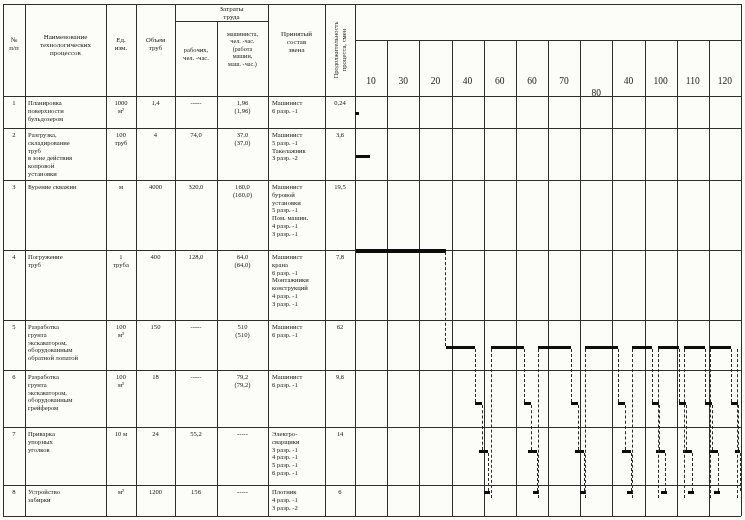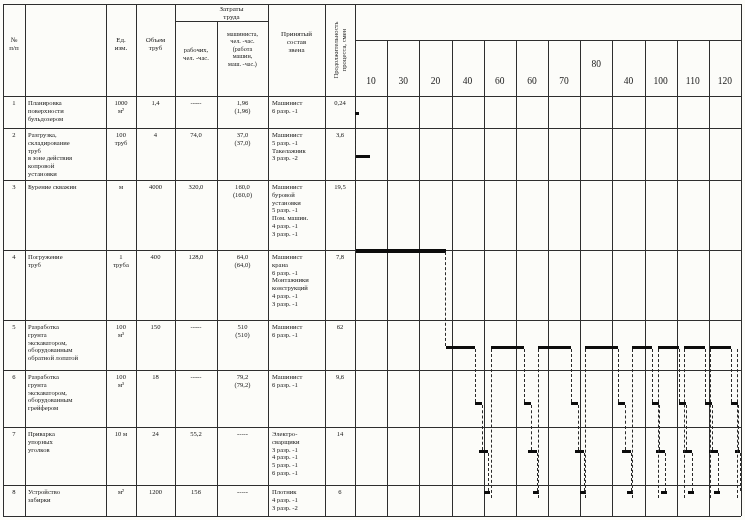--- a/index.html
+++ b/index.html
@@ -21,20 +21,23 @@
         transform:rotate(-90deg);display:flex;align-items:center;justify-content:center;
         text-align:center;white-space:pre-line;font-size:6.6px;line-height:8px;}
 </style>
 </head>
 <body>
 
 <div id="page">
 
   <div class="cell c hdr" style="left:3px;top:36px;width:22px;">№
 п/п</div>
+  <div class="cell c hdr" style="left:25px;top:33px;width:81px;">Наименование
+технологических
+процессов</div>
   <div class="cell c hdr" style="left:106px;top:36px;width:30px;">Ед.
 изм.</div>
   <div class="cell c hdr" style="left:136px;top:36px;width:39px;">Объем
 труб</div>
   <div class="cell c hdr" style="left:185px;top:5px;width:93px;">Затраты
 труда</div>
   <div class="cell c" style="left:175px;top:46px;width:42px;">рабочих,
 чел. -час.</div>
   <div class="cell c" style="left:217px;top:30px;width:51px;font-size:6.2px;line-height:7.4px;">машиниста,
 чел. -час.
@@ -85,21 +88,21 @@
       <div class="hline" style="left: 3px; top: 485px; width: 738px;"></div>
     </div>
   <div id="cells-layer">
       <div class="ticknum" style="left: 355px; top: 76px; width: 32.1667px;">10</div>
       <div class="ticknum" style="left: 387.167px; top: 76px; width: 32.1667px;">30</div>
       <div class="ticknum" style="left: 419.333px; top: 76px; width: 32.1667px;">20</div>
       <div class="ticknum" style="left: 451.5px; top: 76px; width: 32.1667px;">40</div>
       <div class="ticknum" style="left: 483.667px; top: 76px; width: 32.1667px;">60</div>
       <div class="ticknum" style="left: 515.833px; top: 76px; width: 32.1667px;">60</div>
       <div class="ticknum" style="left: 548px; top: 76px; width: 32.1667px;">70</div>
-      <div class="ticknum" style="left: 580.167px; top: 59px; width: 32.1667px;">80</div>
+      <div class="ticknum" style="left: 580.167px; top: 88px; width: 32.1667px;">80</div>
       <div class="ticknum" style="left: 612.333px; top: 76px; width: 32.1667px;">40</div>
       <div class="ticknum" style="left: 644.5px; top: 76px; width: 32.1667px;">100</div>
       <div class="ticknum" style="left: 676.667px; top: 76px; width: 32.1667px;">110</div>
       <div class="ticknum" style="left: 708.833px; top: 76px; width: 32.1667px;">120</div>
       <div class="cell c" style="left: 3px; top: 99px; width: 22px;">1</div>
       <div class="cell" style="left: 28px; top: 99px; width: 77px;">Планировка
 поверхности
 бульдозером</div>
       <div class="cell c" style="left: 106px; top: 99px; width: 30px;">1000
 м²</div>

